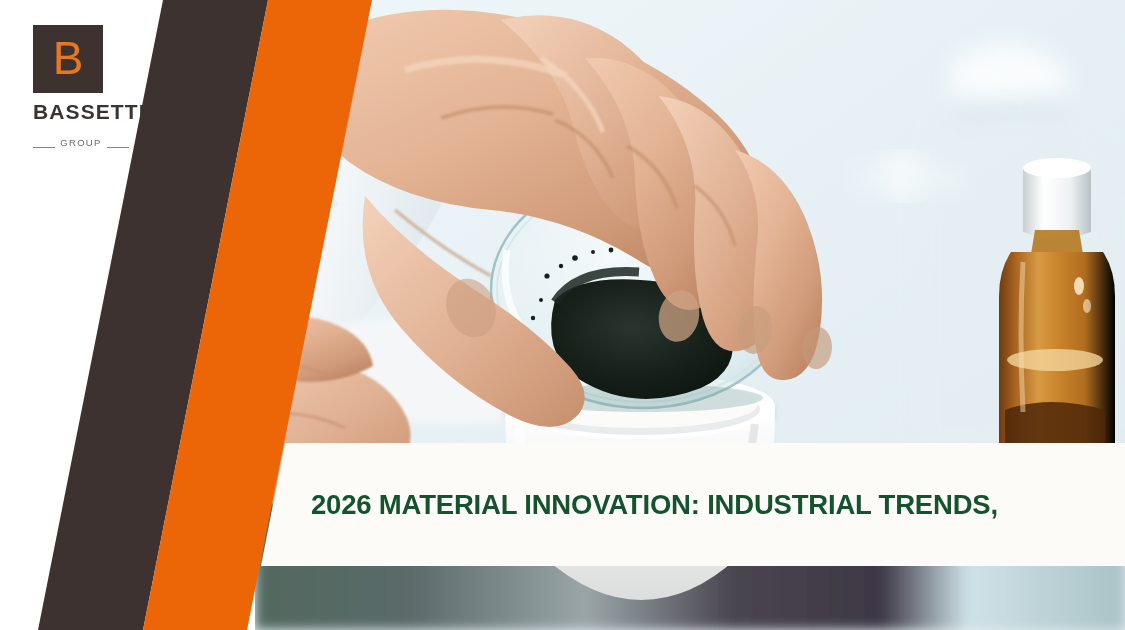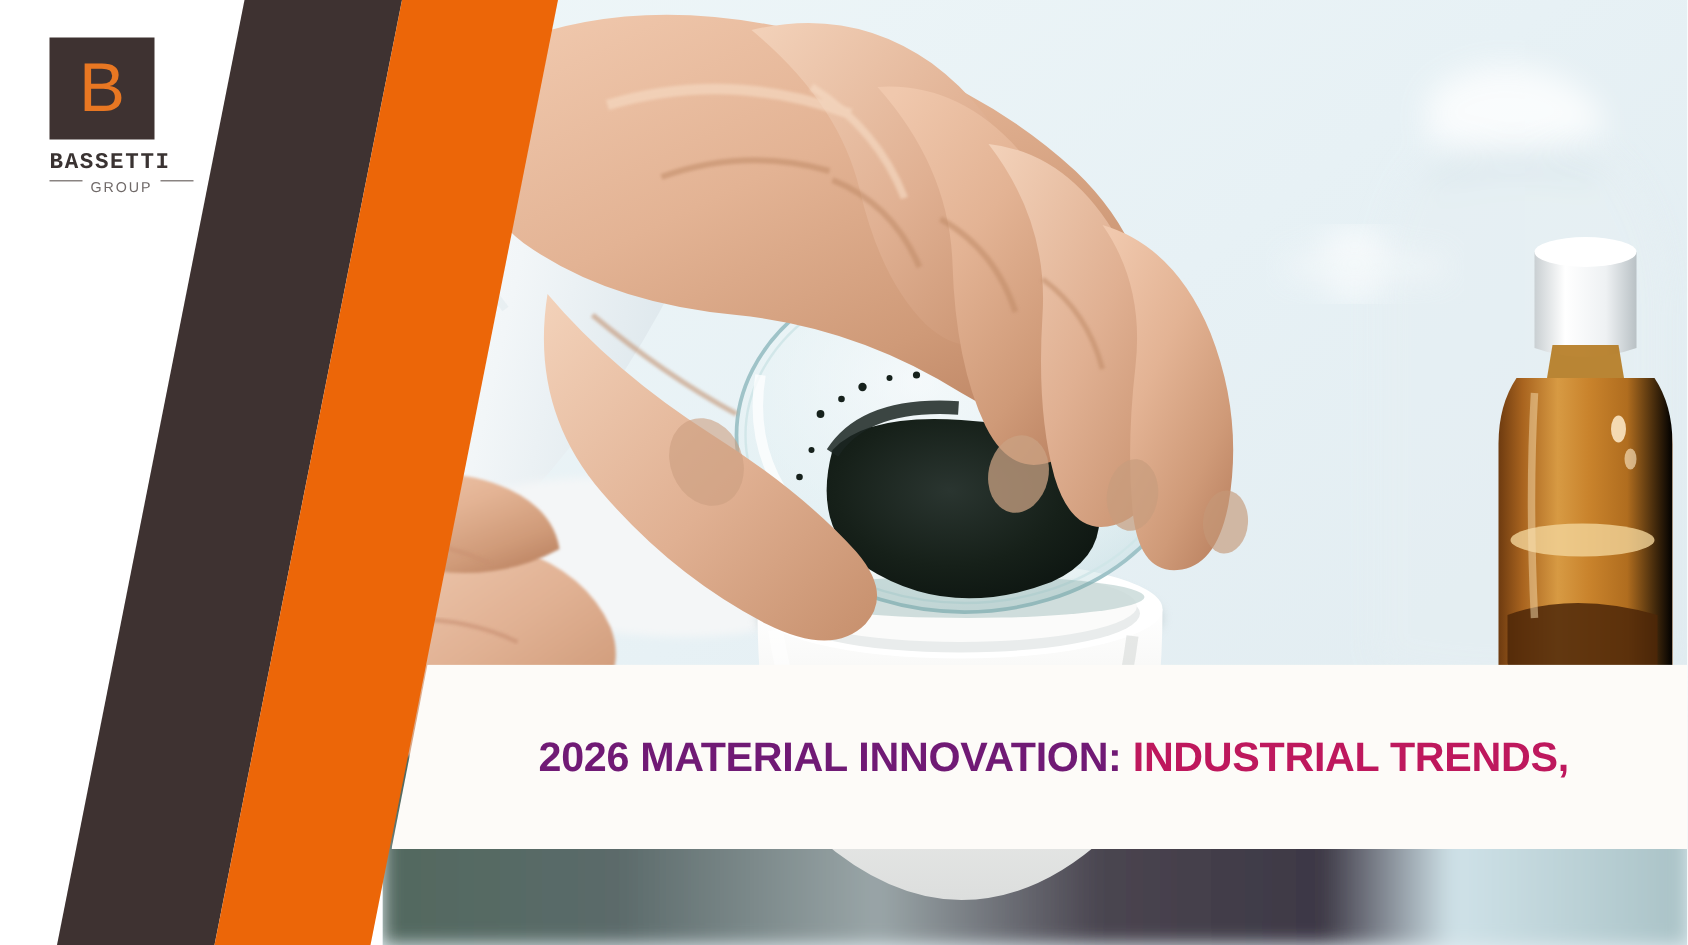--- a/index.html
+++ b/index.html
@@ -39,29 +39,29 @@
   }
   .logo-mark-letter {
     font-family:"Liberation Sans", sans-serif;
     font-size:46px; font-weight:400; line-height:1;
     color:#e87722;
     letter-spacing:0;
     position:relative; top:-1px;
   }
   .logo-wordmark {
     margin-top:7px;
-    font-family:Liberation Mono, monospace;
-    font-size:15px; font-weight:700;
+    font-family:Liberation Sans, sans-serif;
+    font-size:21px; font-weight:700;
     color:#3a3332;
     letter-spacing:1.1px;
     white-space:nowrap;
   }
   .logo-sub {
-    margin-top:3px;
-    display:flex; align-items:flex-start; gap:5px;
+    margin-top:13px;
+    display:flex; align-items:flex-end; gap:5px;
     width:96px;
   }
   .logo-sub .rule { flex:1 1 auto; height:1px; background:#8a8482; }
   .logo-sub .sub-text {
     font-family:"Liberation Sans", sans-serif;
     font-size:9.5px; font-weight:400;
     color:#6f6968; letter-spacing:1.3px;
     white-space:nowrap;
   }
 
@@ -80,22 +80,22 @@
     gap:1px;
   }
   .title-line {
     font-family:"Liberation Sans", sans-serif;
     font-weight:700;
     font-size:27.5px;
     line-height:34px;
     letter-spacing:-0.2px;
     white-space:nowrap;
   }
-  .t-dark  { color:#701a75;margin-left:48px; }
-  .t-orange{ color:#be185d; }
+  .t-dark  { color:#14532d; }
+  .t-orange{ color:#14532d; }
 </style>
 </head>
 <body>
 
 <div class="banner">
 
   <div class="photo">
     <svg class="photo-svg" viewBox="0 0 870 630" preserveAspectRatio="none">
       <defs>
         <linearGradient id="bgGrad" x1="0" y1="0" x2="1" y2="1">

